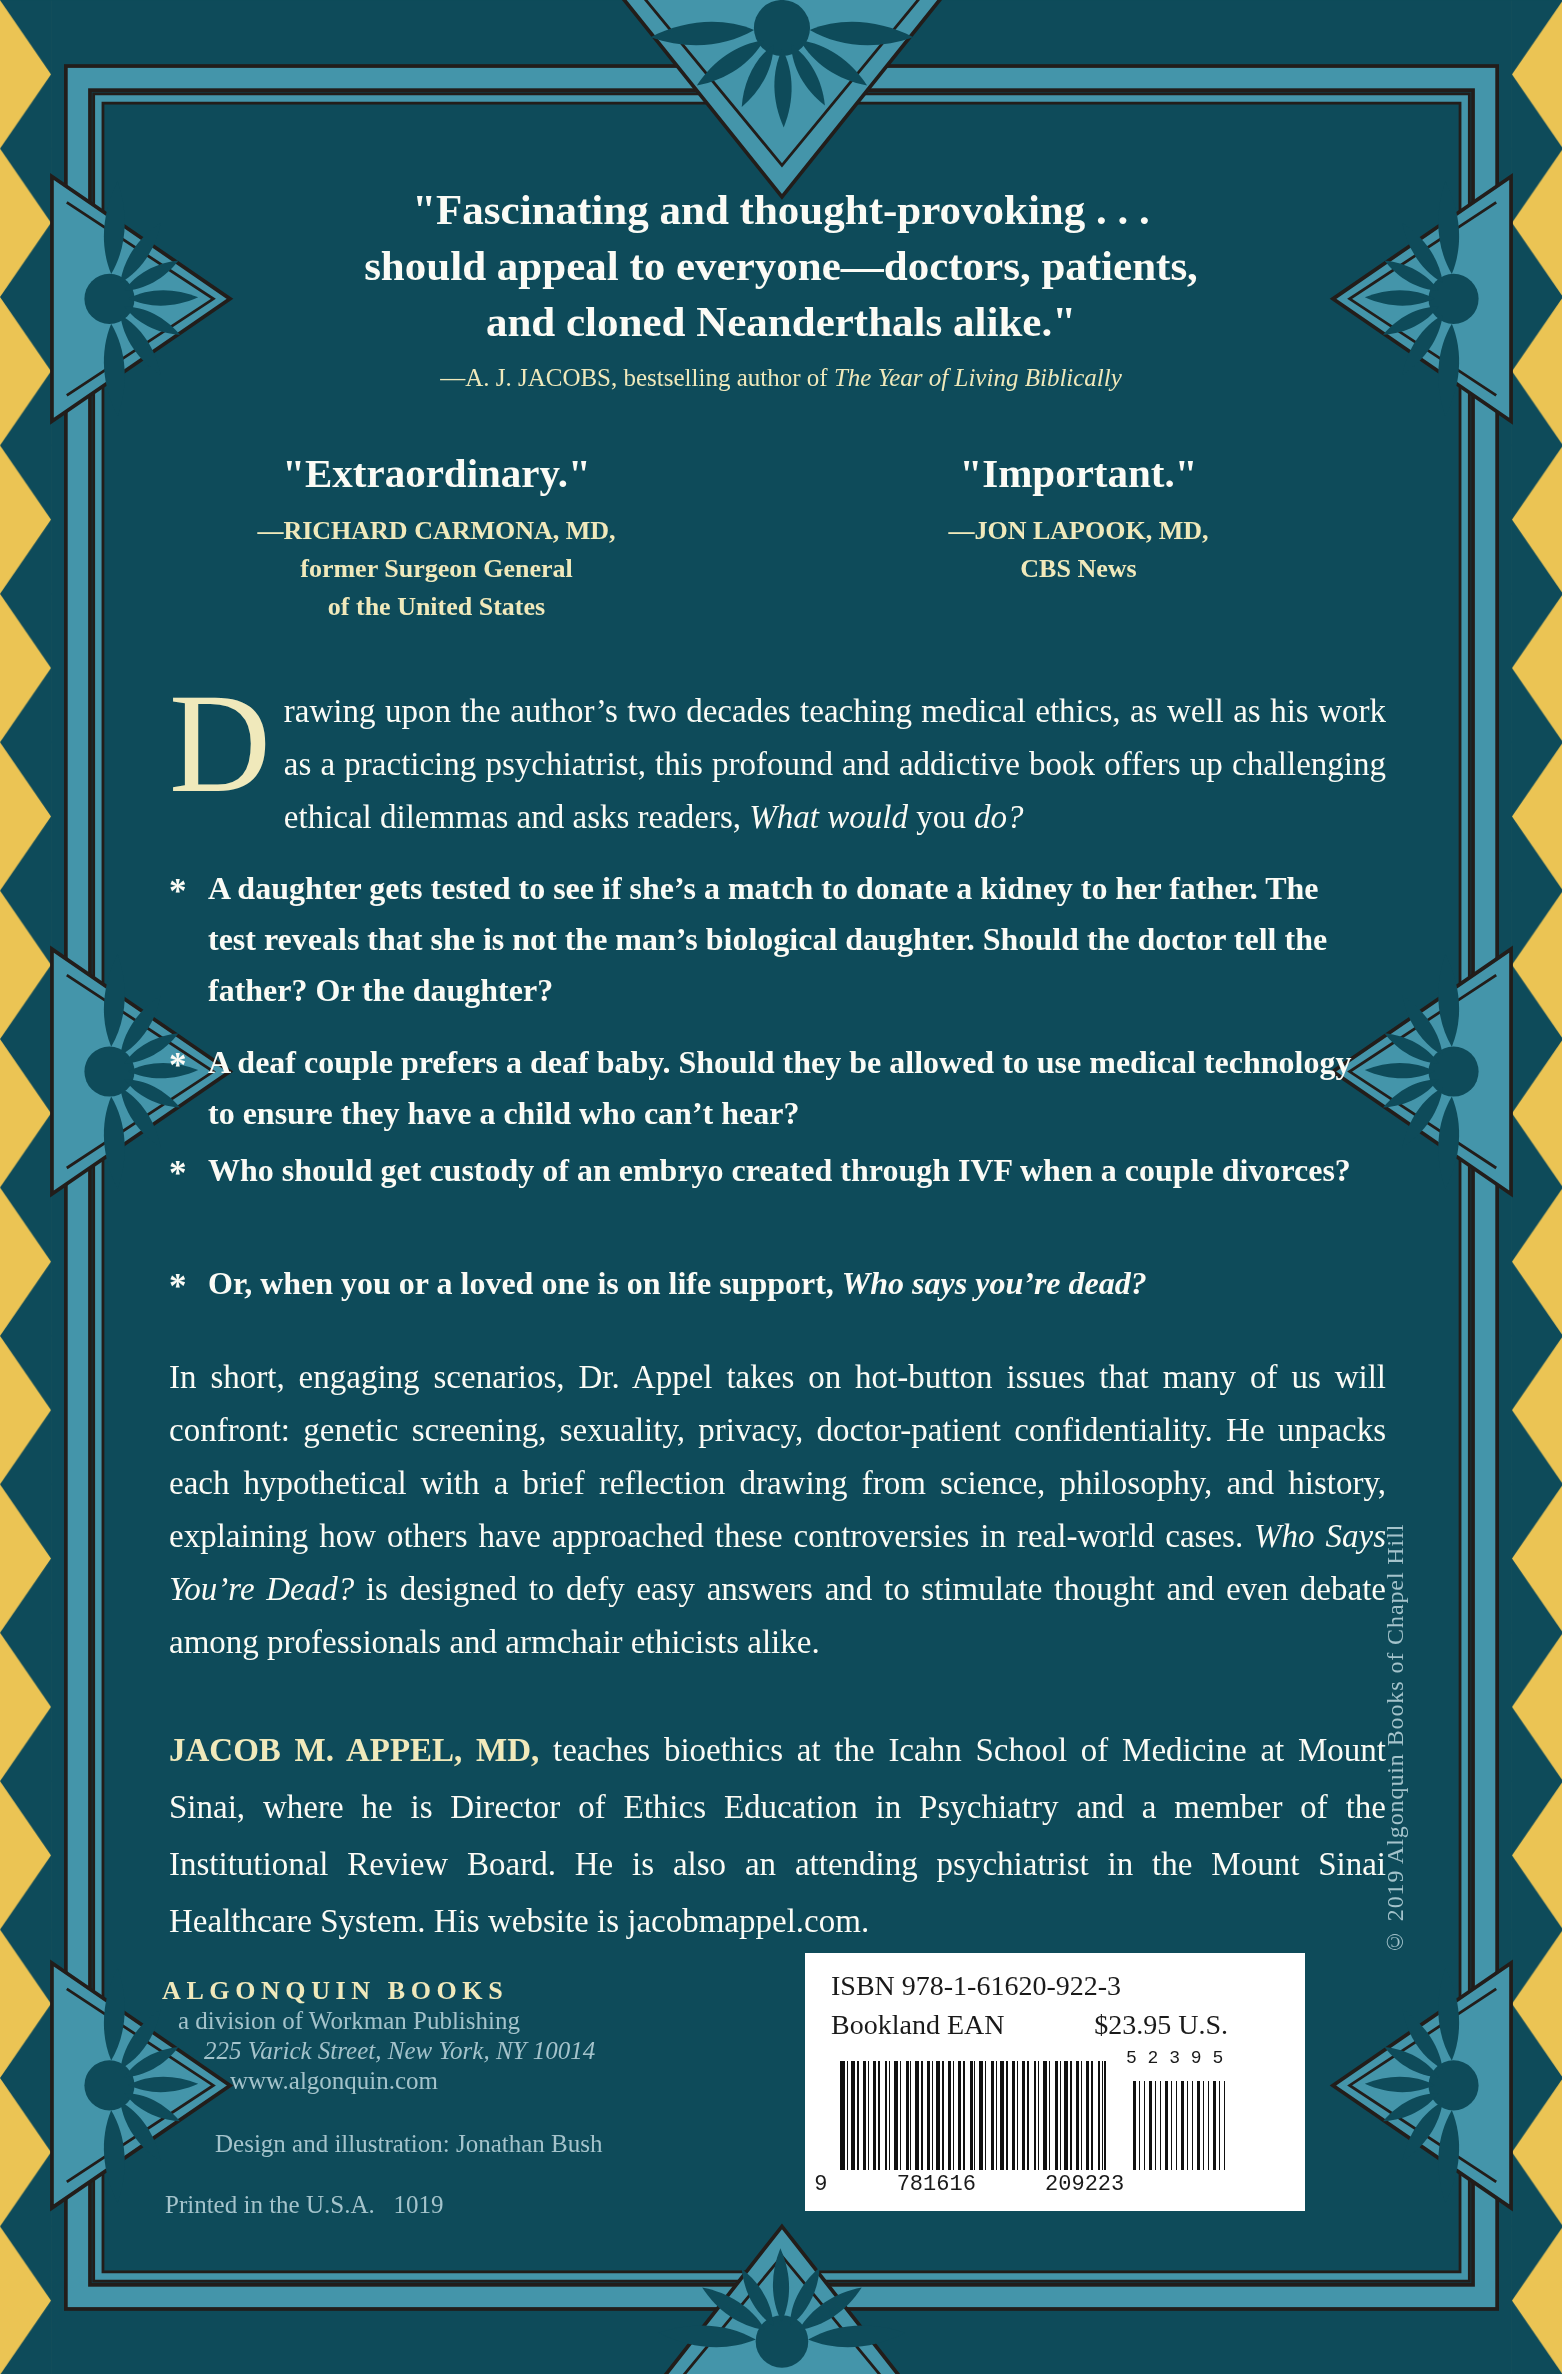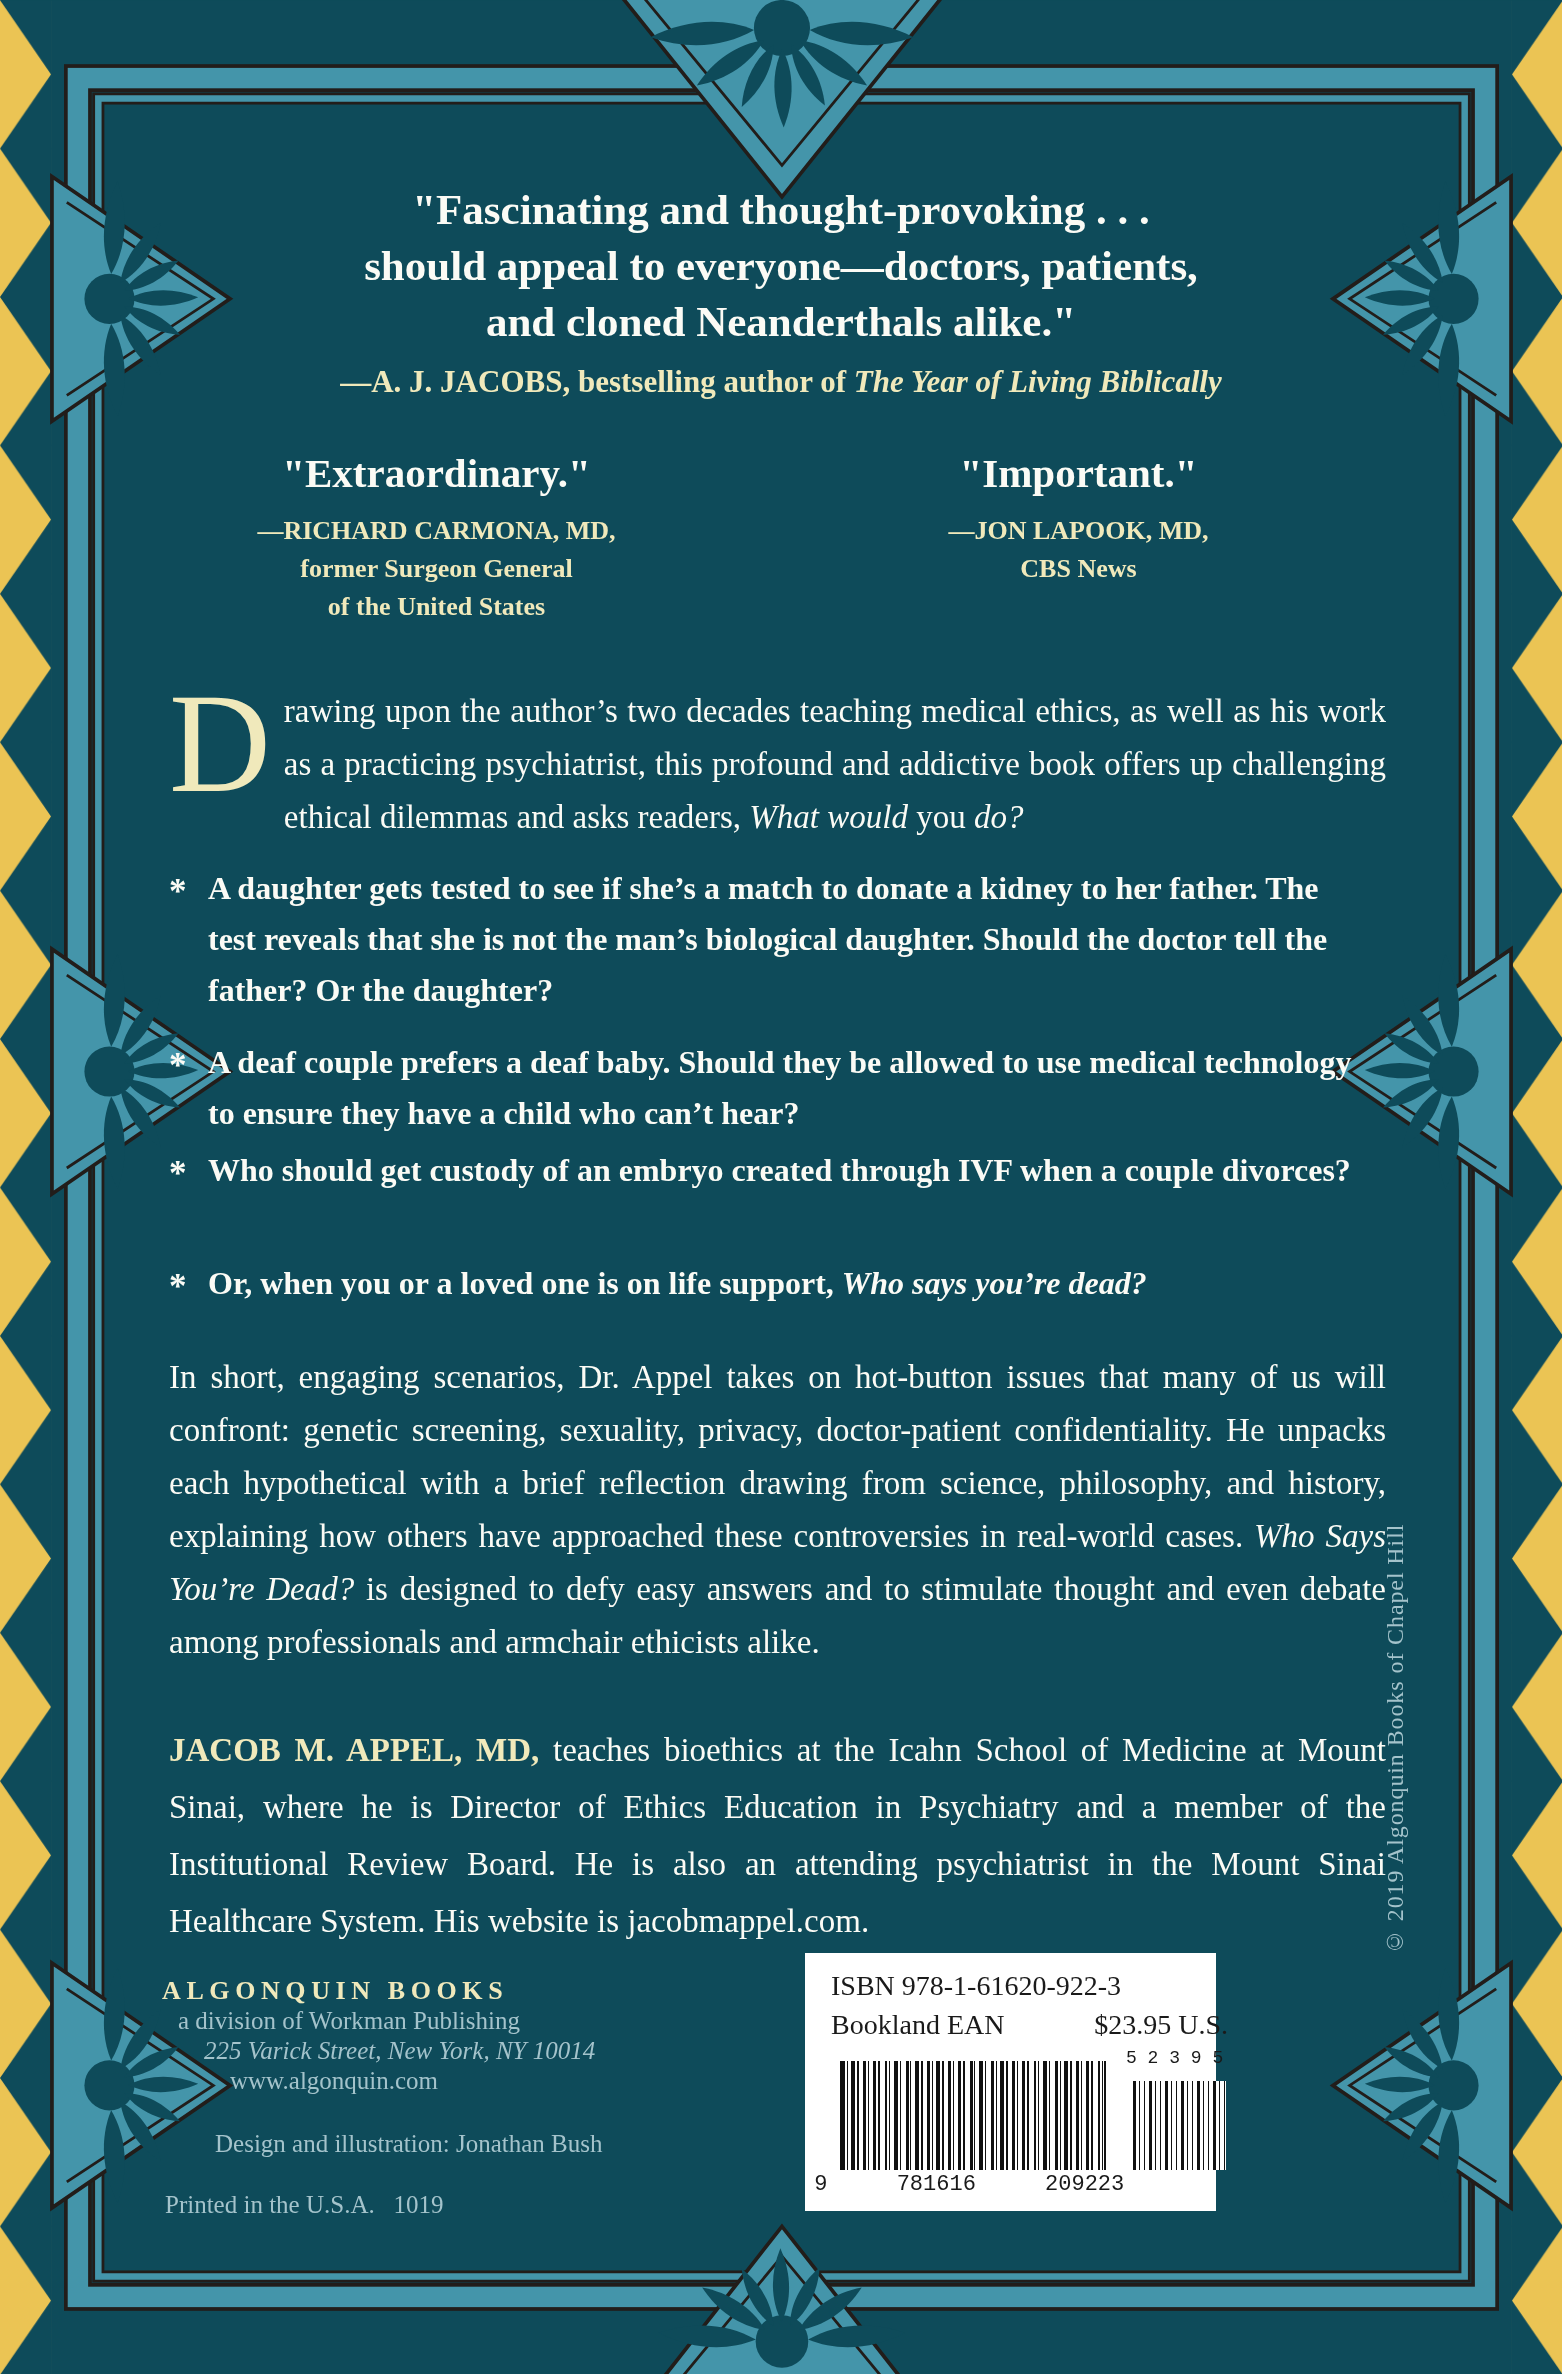--- a/index.html
+++ b/index.html
@@ -21,21 +21,21 @@
 
   .abs{position:absolute;}
   .txt-white{color:var(--c-text-white,#fbfbf5);}
   .txt-cream{color:var(--c-cream,#f0e9bb);}
   .txt-muted{color:var(--c-muted-blue,#a4c3cb);}
   .center{text-align:center;}
   .just{text-align:justify;}
   .it{font-style:italic;}
 
   .quote-top{left:111px; top:182px; width:1340px; font-size:43px; line-height:56px; font-weight:bold;}
-  .quote-attr{left:111px; top:364px; width:1340px; font-size:31px; font-weight:bold;}
+  .quote-attr{left:111px; top:364px; width:1340px; font-size:25px; font-weight:normal;}
 
   .rev{top:449px; font-size:26px; font-weight:bold; line-height:38px;}
   .rev-left{left:172px; width:529px;}
   .rev-right{left:812px; width:533px;}
   .rev-quote{font-size:41px; line-height:48px; margin-bottom:15px;}
 
   .body-copy{font-size:33px; line-height:53px;}
   .intro{left:169px; top:685px; width:1217px;}
   .dropcap{float:left; font-size:141px; line-height:104px; padding:5.6px 13px 0 0; color:var(--c-cream,#f0e9bb);}
 
@@ -54,21 +54,21 @@
   .pub-credit{left:215px; top:2130px; font-size:25px;}
   .pub-printed{left:165px; top:2191px; font-size:25px; white-space:pre;}
 
   .vcopy{
     left:1382px; top:1482px; height:515px;
     writing-mode:vertical-rl; transform:rotate(180deg);
     font-size:24px; letter-spacing:0.9px; text-align:center;
   }
 
   .barcode-box{
-    left:805px; top:1953px; width:411px; height:258px;
+    left:805px; top:1953px; width:500px; height:258px;
     background:var(--c-barcode-bg,#ffffff); color:var(--c-barcode-text,#1a1a1a);
   }
   .bc-isbn{left:26px; top:16.7px; font-size:28px;}
   .bc-row{left:26px; top:56px; width:397px; display:flex; justify-content:space-between; font-size:28px;}
   .bc-bars-main{
     left:35px; top:108px; width:262px; height:109px;
     background:repeating-linear-gradient(90deg,#111 0 2.8px,#fff 2.8px 4.6px,#111 4.6px 5.6px,#fff 5.6px 9.3px,#111 9.3px 13px,#fff 13px 15px,#111 15px 16.7px,#fff 16.7px 21.3px);
     border-left:2.8px solid #111; border-right:2.8px solid #111;
   }
   .bc-digits{left:9.3px; top:219px; width:310px; display:flex; justify-content:space-between;

